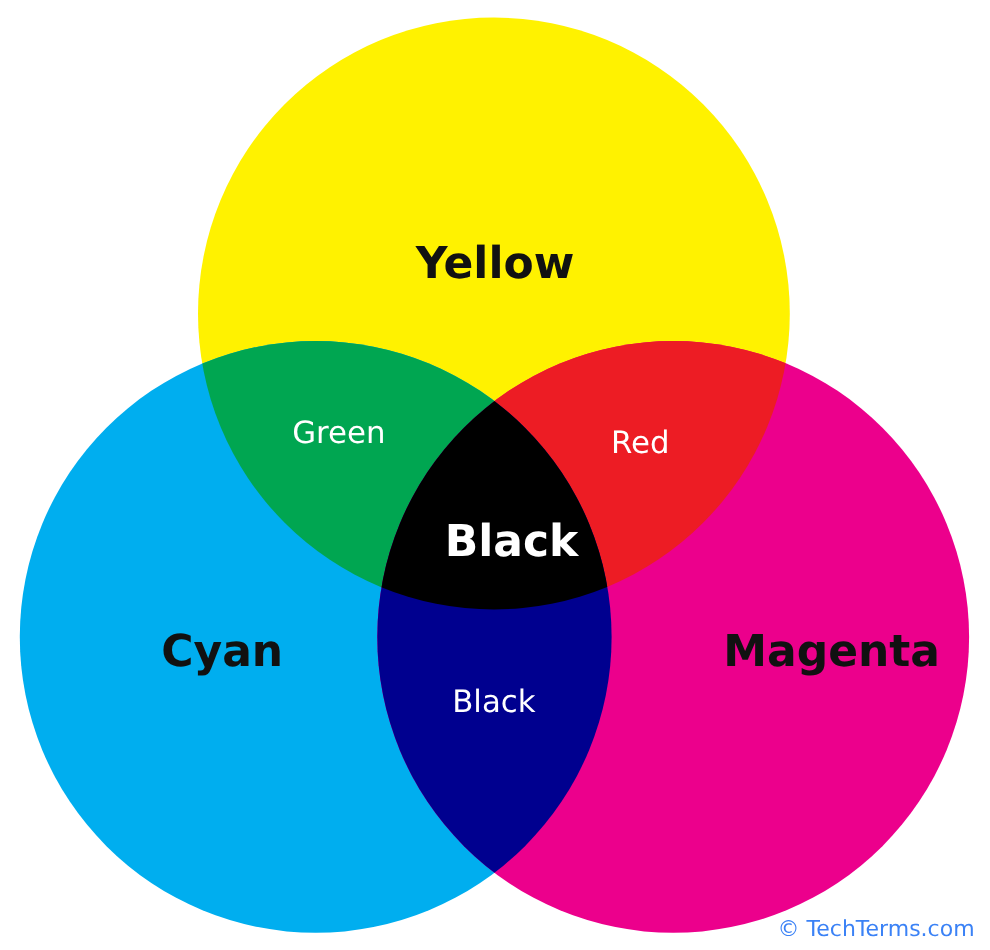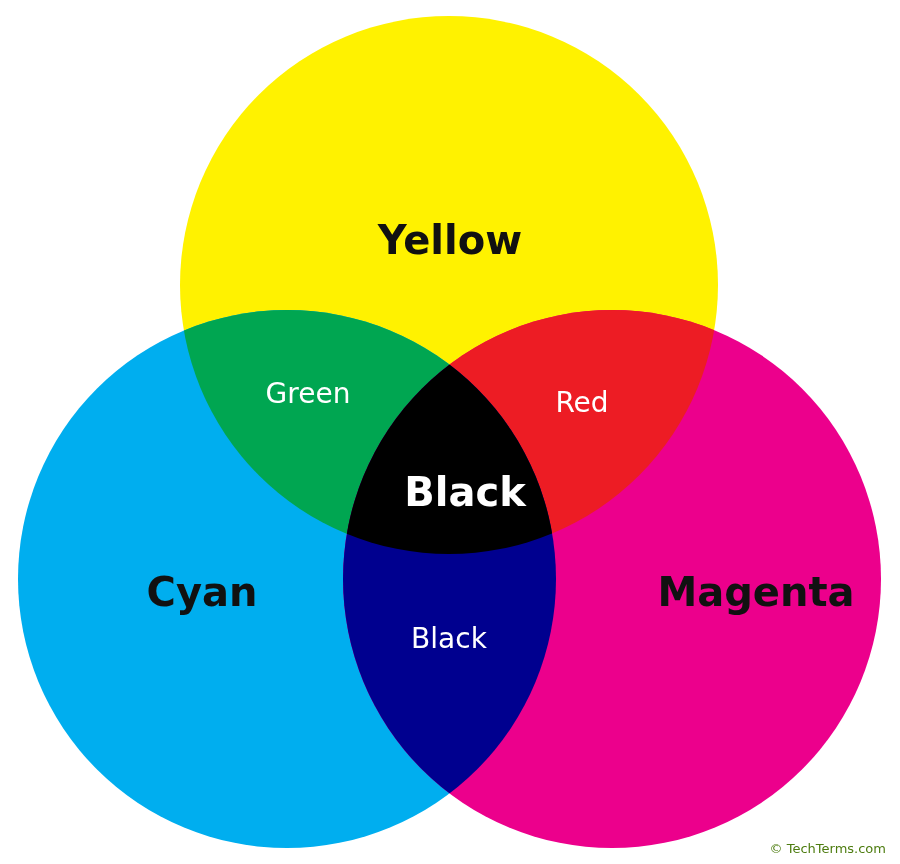--- a/index.html
+++ b/index.html
@@ -2,21 +2,21 @@
 <html><head>
 <meta charset="utf-8">
 <style>
   html,body{margin:0;padding:0;background:#ffffff;}
   body{width:900px;height:864px;position:relative;overflow:hidden;font-family:"DejaVu Sans","Liberation Sans",sans-serif;}
   svg{position:absolute;left:0;top:0;}
   .lbl{position:absolute;transform:translate(-50%,-50%);white-space:nowrap;text-align:right;}
   .bold{font-weight:bold;color:#111;font-size:40px;}
   .light{color:#ffffff;font-size:28px;}
   .wbold{font-weight:bold;color:#ffffff;font-size:40px;margin-left:16px;}
-  .wm{position:absolute;right:14px;bottom:8px;font-size:13px;color:#4d7c0f;}
+  .wm{position:absolute;right:14px;bottom:8px;font-size:20px;color:#3b82f6;}
 </style>
 </head>
 <body>
 
 <svg width="900" height="864" viewBox="0 0 900 864">
   <defs>
     <clipPath id="cY">
         <circle cx="449" cy="285" r="269"></circle>
       </clipPath>
     <clipPath id="cC">

